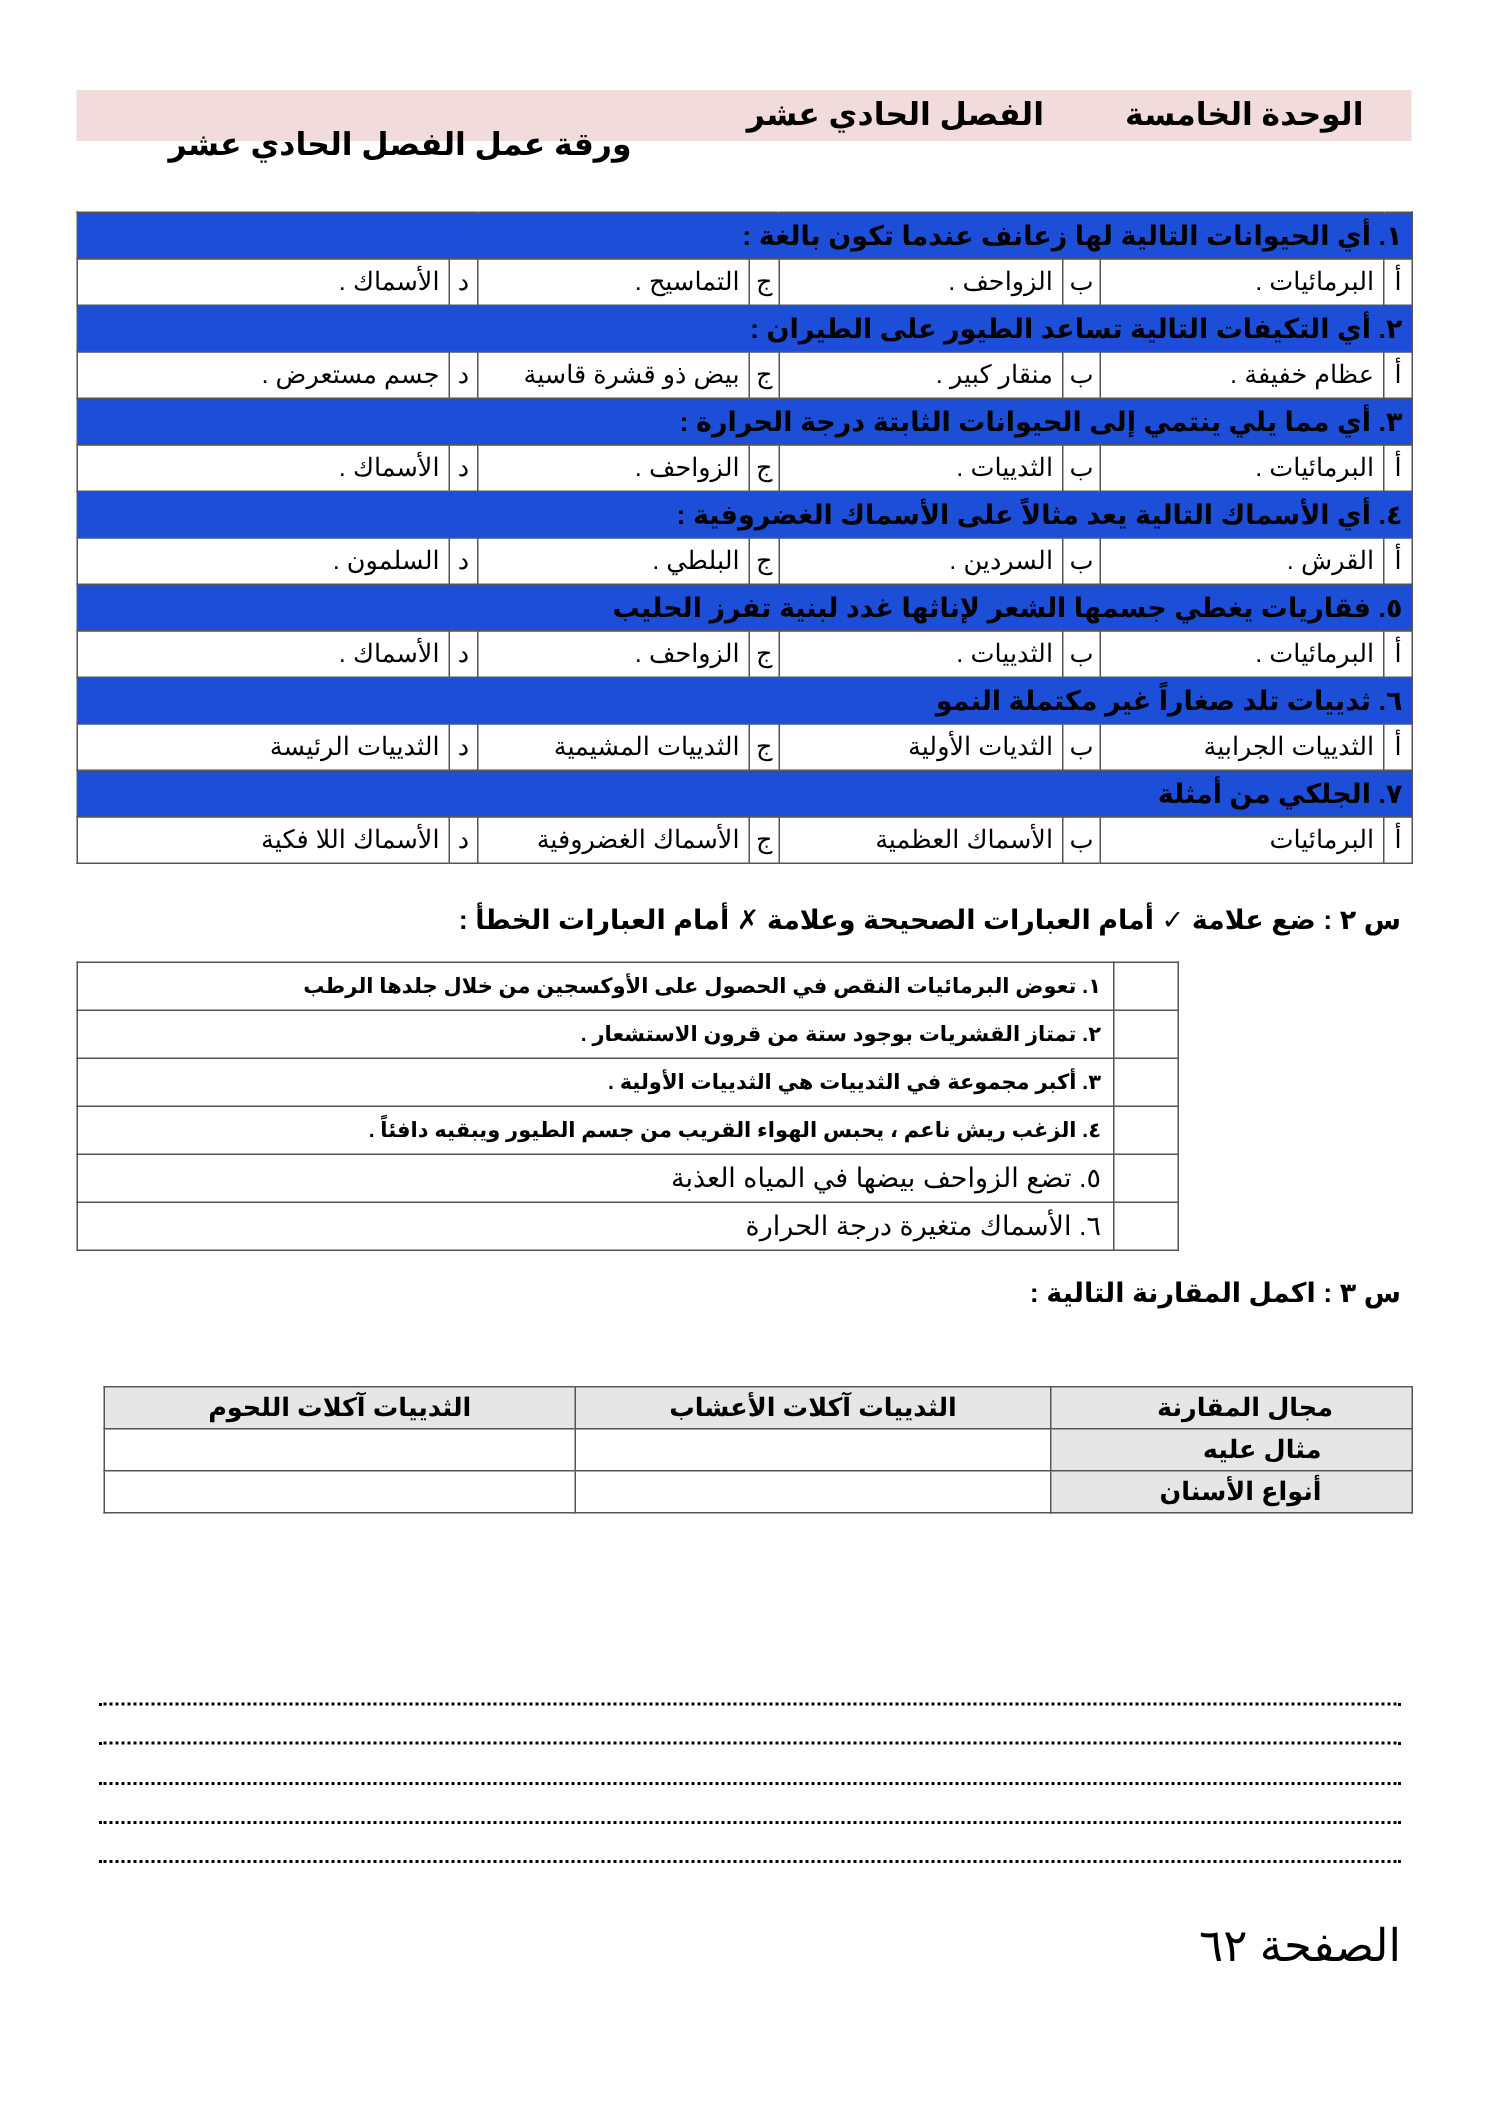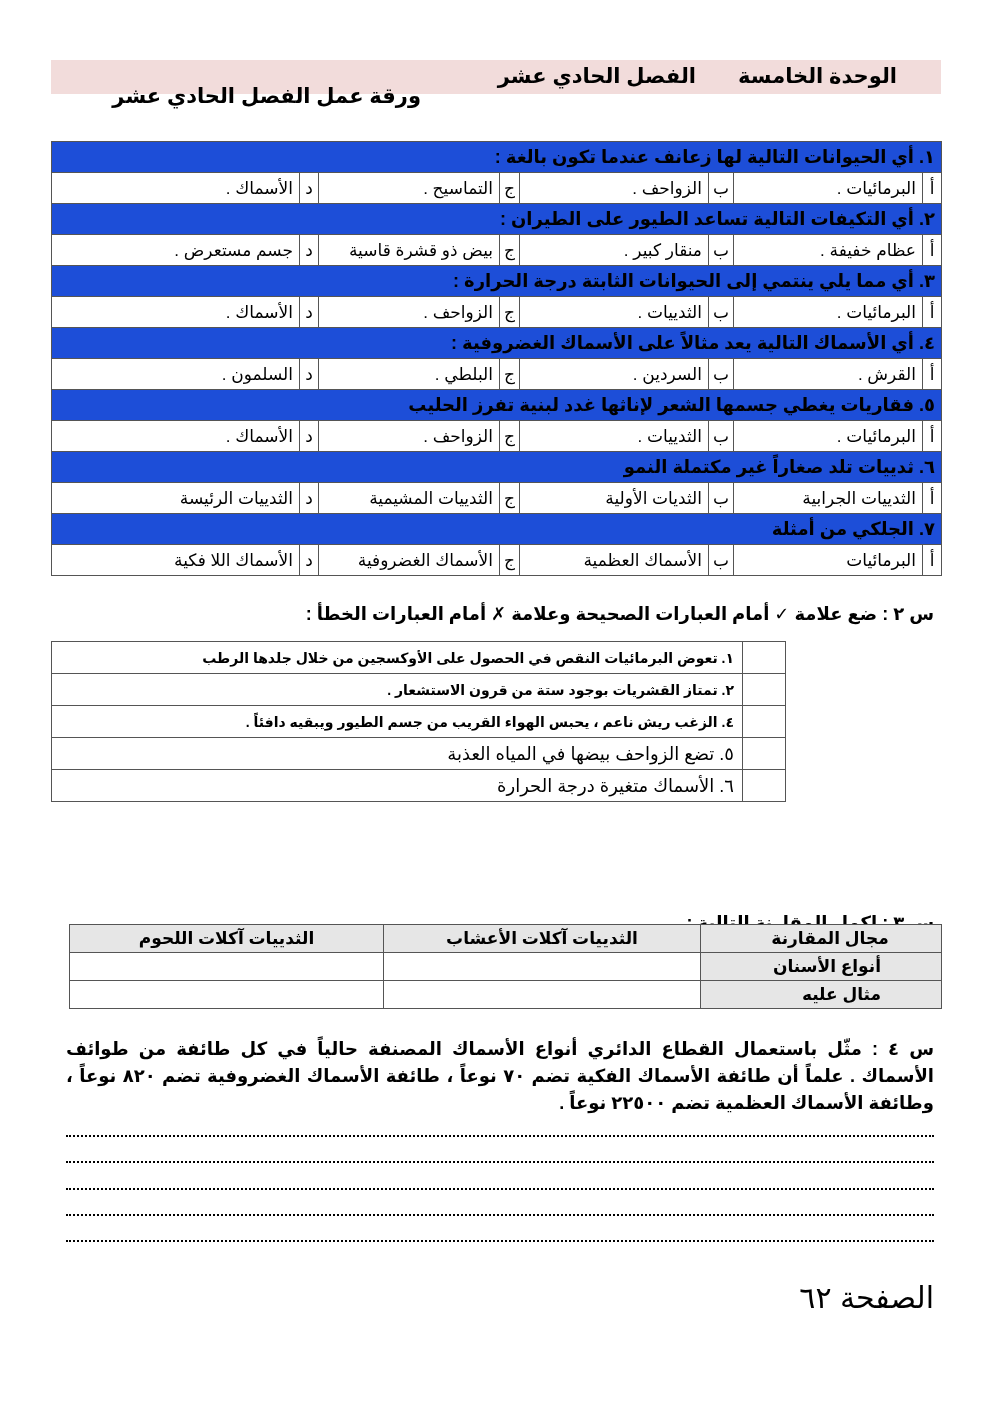--- a/index.html
+++ b/index.html
@@ -25,21 +25,21 @@
   .q4 { position:absolute; left:66px; right:58px; top:1036px; font-weight:bold; font-size:18px; line-height:27px; text-align:justify; }
   .dots { position:absolute; left:66px; width:868px; height:0; border-top:2px dotted #000; }
   .page-num { position:absolute; right:58px; top:1280px; font-size:30px; white-space:nowrap; }
 </style>
 </head>
 <body>
 
 <div class="page">
 
   <div class="header-band">
-    <span style="right:44px;margin-left:36px;">الوحدة الخامسة</span>
+    <span style="right:32px;margin-left:36px;">الوحدة الخامسة</span>
     <span style="right:245px;">الفصل الحادي عشر</span>
     <span style="right:520px;margin-top:20px;">ورقة عمل الفصل الحادي عشر</span>
   </div>
 
   <table class="mcq">
     <tbody>
       <tr class="q">
           <td colspan="8">١.  أي الحيوانات التالية لها زعانف عندما تكون بالغة   :</td>
         </tr>
       <tr>
@@ -139,55 +139,58 @@
       <tr>
           <td class="mark"></td>
           <td class="small">١.  تعوض البرمائيات النقص في الحصول على الأوكسجين من خلال جلدها الرطب</td>
         </tr>
       <tr>
           <td class="mark"></td>
           <td class="small">٢.  تمتاز القشريات بوجود ستة من قرون الاستشعار  .</td>
         </tr>
       <tr>
           <td class="mark"></td>
+          <td class="small">٣.  أكبر مجموعة في الثدييات هي الثدييات الأولية   .</td>
+        </tr>
+      <tr>
+          <td class="mark"></td>
           <td class="small">٤.  الزغب ريش ناعم ، يحبس الهواء القريب من جسم الطيور ويبقيه دافئاً .</td>
         </tr>
       <tr>
           <td class="mark"></td>
           <td class="large">٥.  تضع الزواحف بيضها في المياه العذبة</td>
         </tr>
       <tr>
           <td class="mark"></td>
           <td class="large">٦.  الأسماك متغيرة درجة الحرارة</td>
         </tr>
     </tbody>
   </table>
 
-  <div class="sec-title" style="top:912px;text-align:center;">س ٣ : اكمل المقارنة التالية :</div>
+  <div class="sec-title" style="top:852px;text-align:center;">س ٣ : اكمل المقارنة التالية :</div>
   <table class="cmp">
     <tbody>
       <tr>
         <td class="shade" style="width:206px;padding-left:26px;">مجال المقارنة</td>
         <td class="shade" style="width:300px;">الثدييات آكلات الأعشاب</td>
         <td class="shade">الثدييات آكلات اللحوم</td>
       </tr>
       <tr>
-        <td class="rowhead">أنواع الأسنان</td>
+        <td class="rowhead">مثال عليه</td>
         <td></td>
         <td></td>
       </tr>
       <tr>
-        <td class="rowhead">مثال عليه</td>
+        <td class="rowhead">أنواع الأسنان</td>
         <td></td>
         <td></td>
       </tr>
     </tbody>
   </table>
 
-  <div class="q4">س ٤ : مثّل باستعمال  القطاع الدائري أنواع الأسماك المصنفة حالياً في كل طائفة من طوائف الأسماك . علماً أن طائفة الأسماك الفكية تضم ٧٠ نوعاً ، طائفة الأسماك الغضروفية تضم ٨٢٠ نوعاً ، وطائفة الأسماك العظمية تضم ٢٢٥٠٠ نوعاً .</div>
   <div class="dots" style="top:1135px;"></div>
   <div class="dots" style="top:1161px;"></div>
   <div class="dots" style="top:1188px;"></div>
   <div class="dots" style="top:1214px;"></div>
   <div class="dots" style="top:1240px;"></div>
 
   <div class="page-num">الصفحة ٦٢</div>
 </div>
 
 </body></html>

